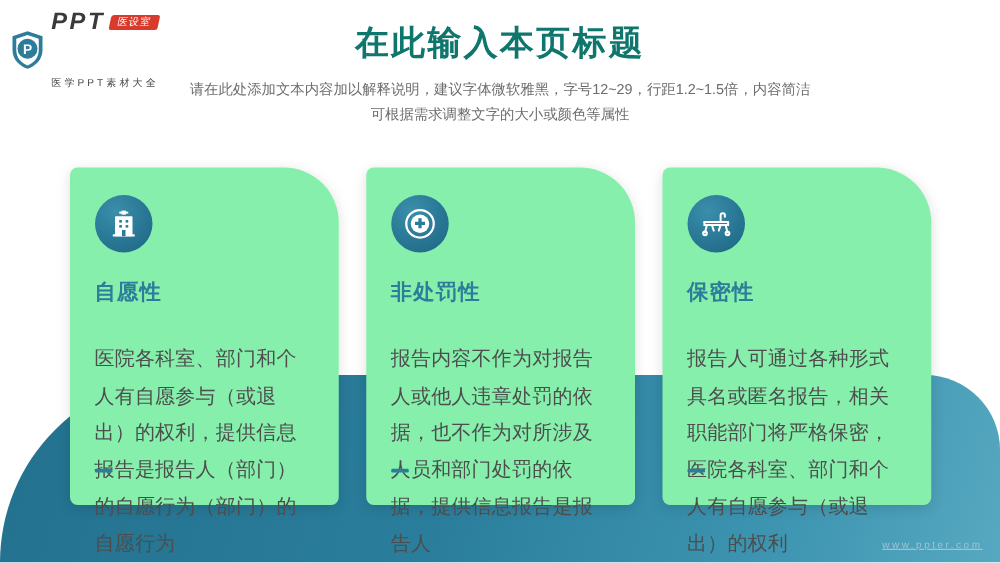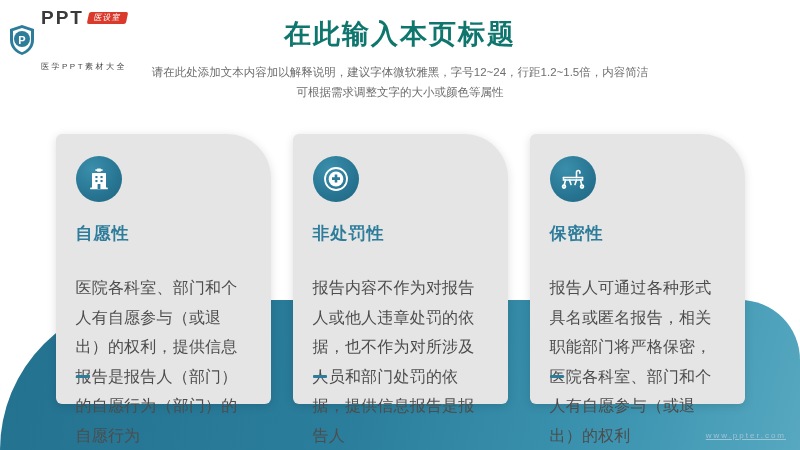--- a/index.html
+++ b/index.html
@@ -28,20 +28,21 @@
     display:flex; align-items:center; gap:5px;
     z-index:6;
   }
   .logo-shield{ width:28px; height:32px; position:relative; }
   .logo-text-wrap{ display:flex; flex-direction:column; gap:1px; }
   .logo-row1{ display:flex; align-items:center; gap:4px; }
   .logo-ppt{
     font-size:19px; font-weight:bold; color:#3a3a3a;
     letter-spacing:2px; line-height:1;
     font-family:"Liberation Sans",sans-serif;
+    font-style:italic;
   }
   .logo-badge{
     background:#d93a2b; color:#fff;
     font-size:8px; padding:2px 6px 2px 6px;
     border-radius:2px; line-height:1;
     letter-spacing:1px;
     transform:skewX(-12deg);
   }
   .logo-sub{
     font-size:8px; color:#4a4a4a; letter-spacing:2.5px; line-height:1;margin-top:35px;
@@ -64,21 +65,21 @@
   .subtitle div{ display:block; }
 
   
   .cards{
     position:absolute; top:134px; left:0; width:800px;
     display:flex; justify-content:center; gap:22px;
     z-index:4;
   }
   .card{
     width:215px; height:270px;
-    background:#e5e5e5;
+    background:#86efac;
     border-radius:6px 44px 6px 6px;
     box-shadow:0 2px 10px rgba(0,0,0,0.13);
     padding:22px 20px 0 20px;
     position:relative;
   }
   .card-icon{
     width:46px; height:46px; border-radius:50%;
     background:radial-gradient(circle at 35% 28%,#3b8fab 0%,#2b7b99 45%,#1d6480 100%);
     display:flex; align-items:center; justify-content:center;
     margin-bottom:20px;
@@ -124,21 +125,21 @@
       <span class="logo-ppt">PPT</span>
       <span class="logo-badge">医设室</span>
     </div>
     <div class="logo-sub">医学PPT素材大全</div>
   </div>
 </div>
 
 <div class="page-title">在此输入本页标题</div>
 
 <div class="subtitle">
-  <div>请在此处添加文本内容加以解释说明，建议字体微软雅黑，字号12~24，行距1.2~1.5倍，内容简洁</div>
+  <div>请在此处添加文本内容加以解释说明，建议字体微软雅黑，字号12~29，行距1.2~1.5倍，内容简洁</div>
   <div>可根据需求调整文字的大小或颜色等属性</div>
 </div>
 
 <div class="cards">
 
   <div class="card">
     <div class="card-icon">
       <svg width="24" height="24" viewBox="0 0 24 24" fill="#ffffff">
         <rect x="10.2" y="1.5" width="3.6" height="3.2"></rect>
         <rect x="8.4" y="2.3" width="7.2" height="1.6"></rect>

